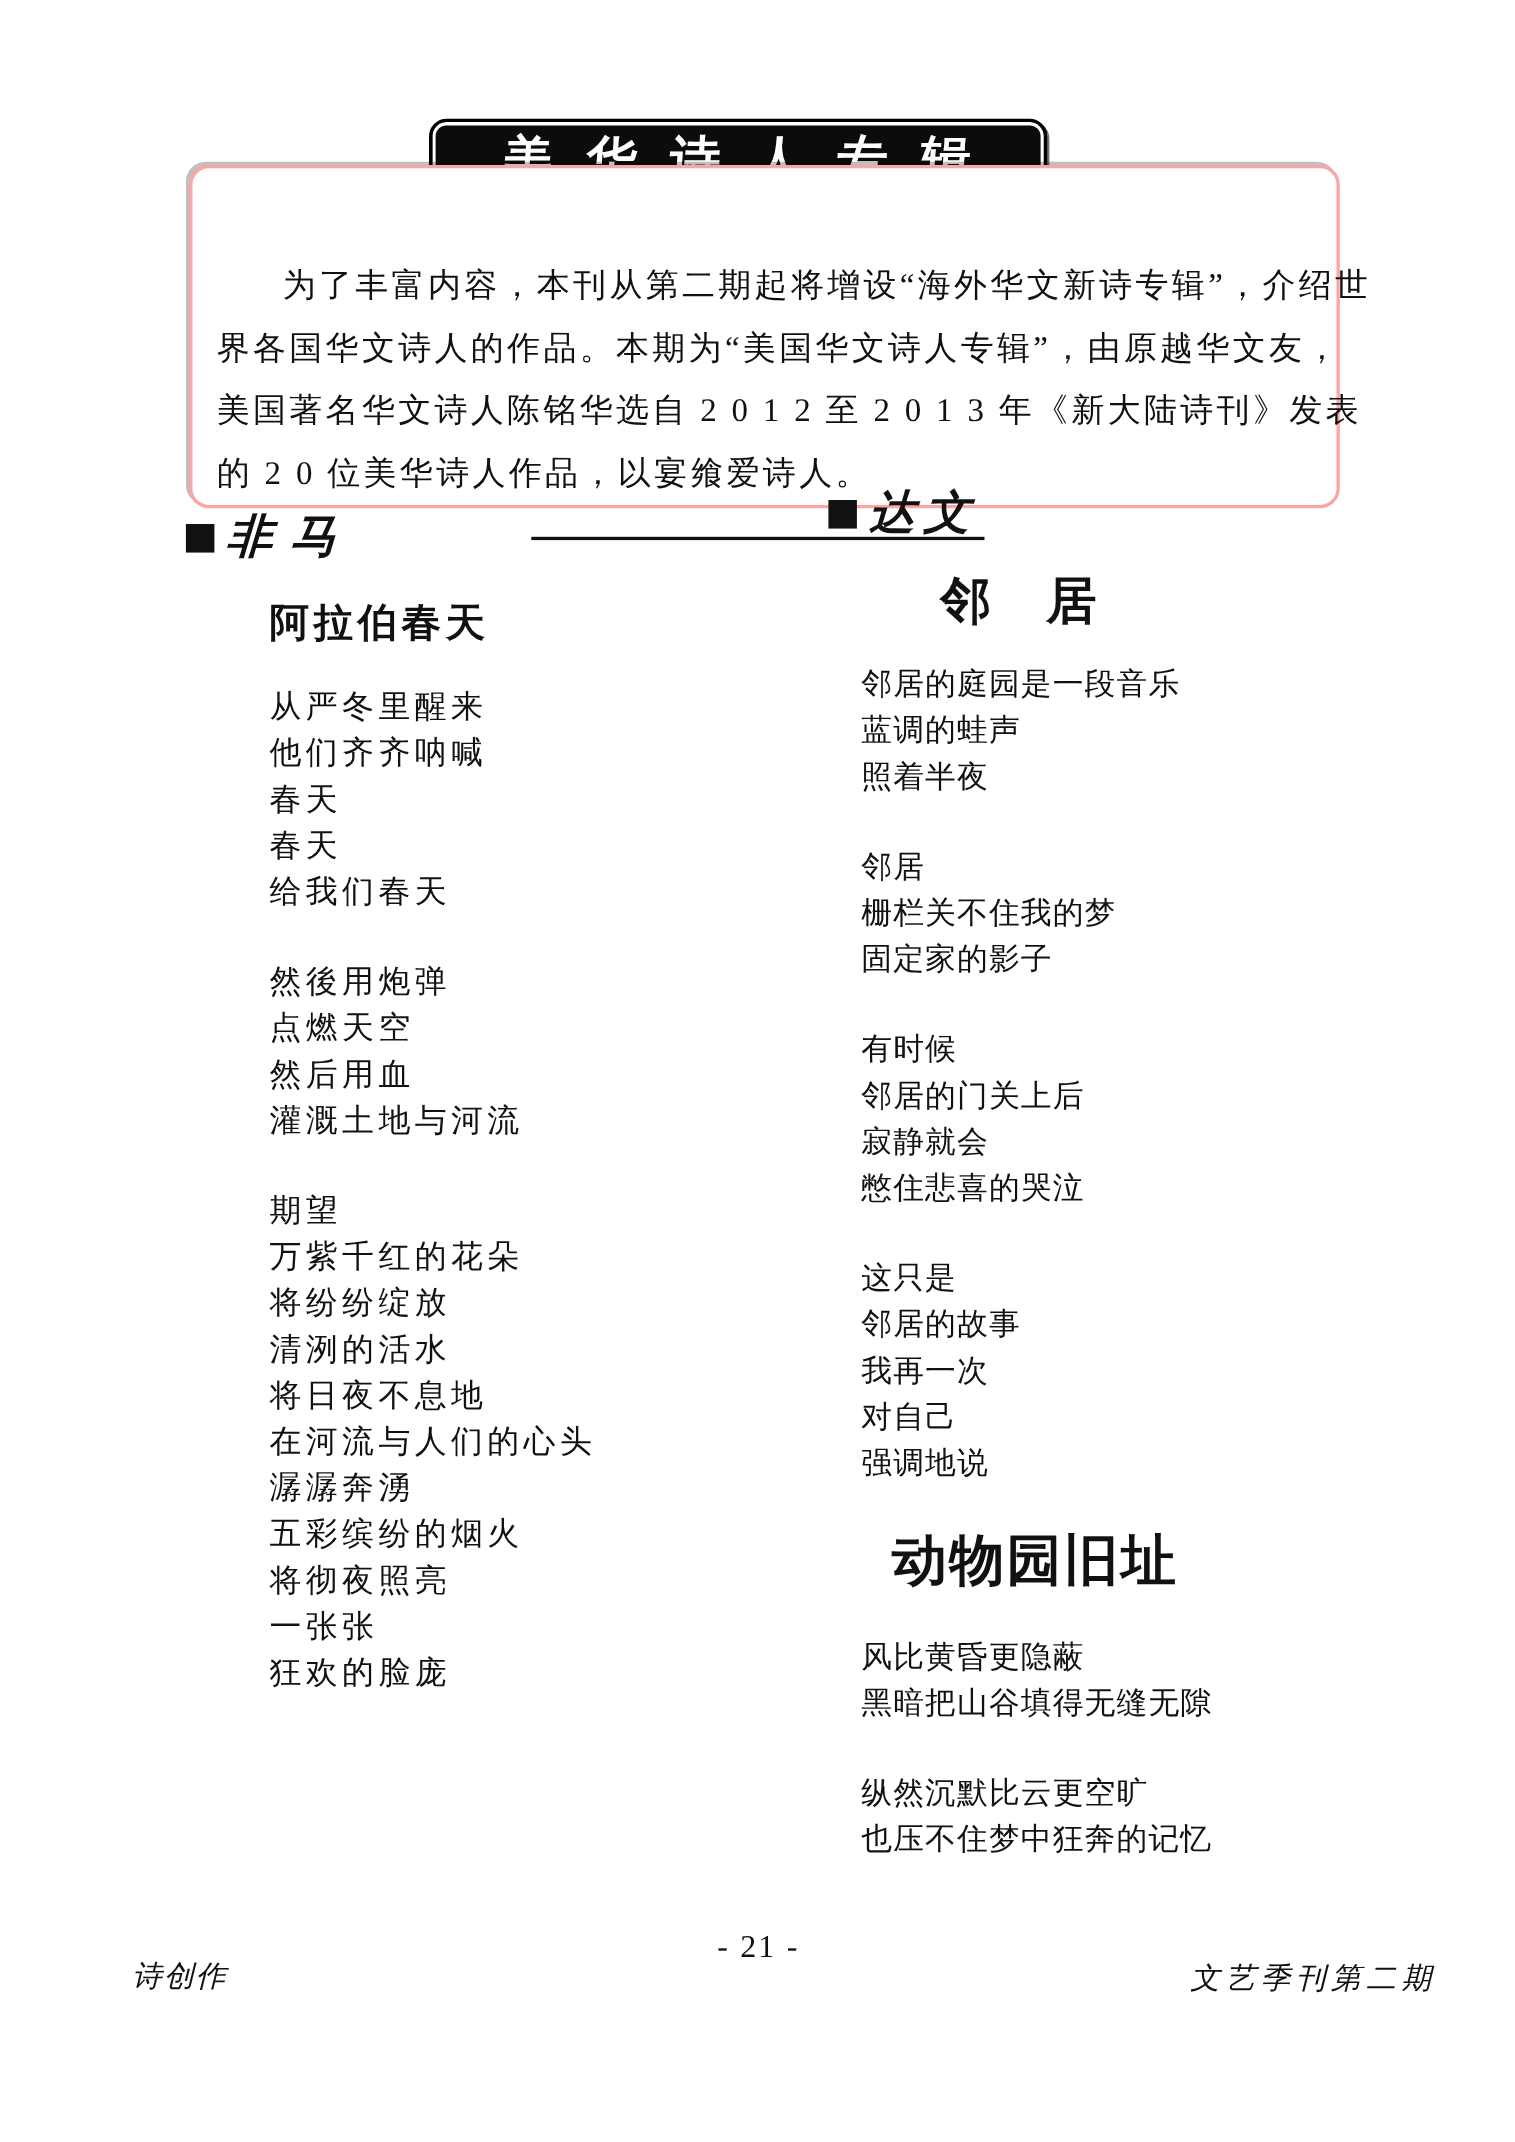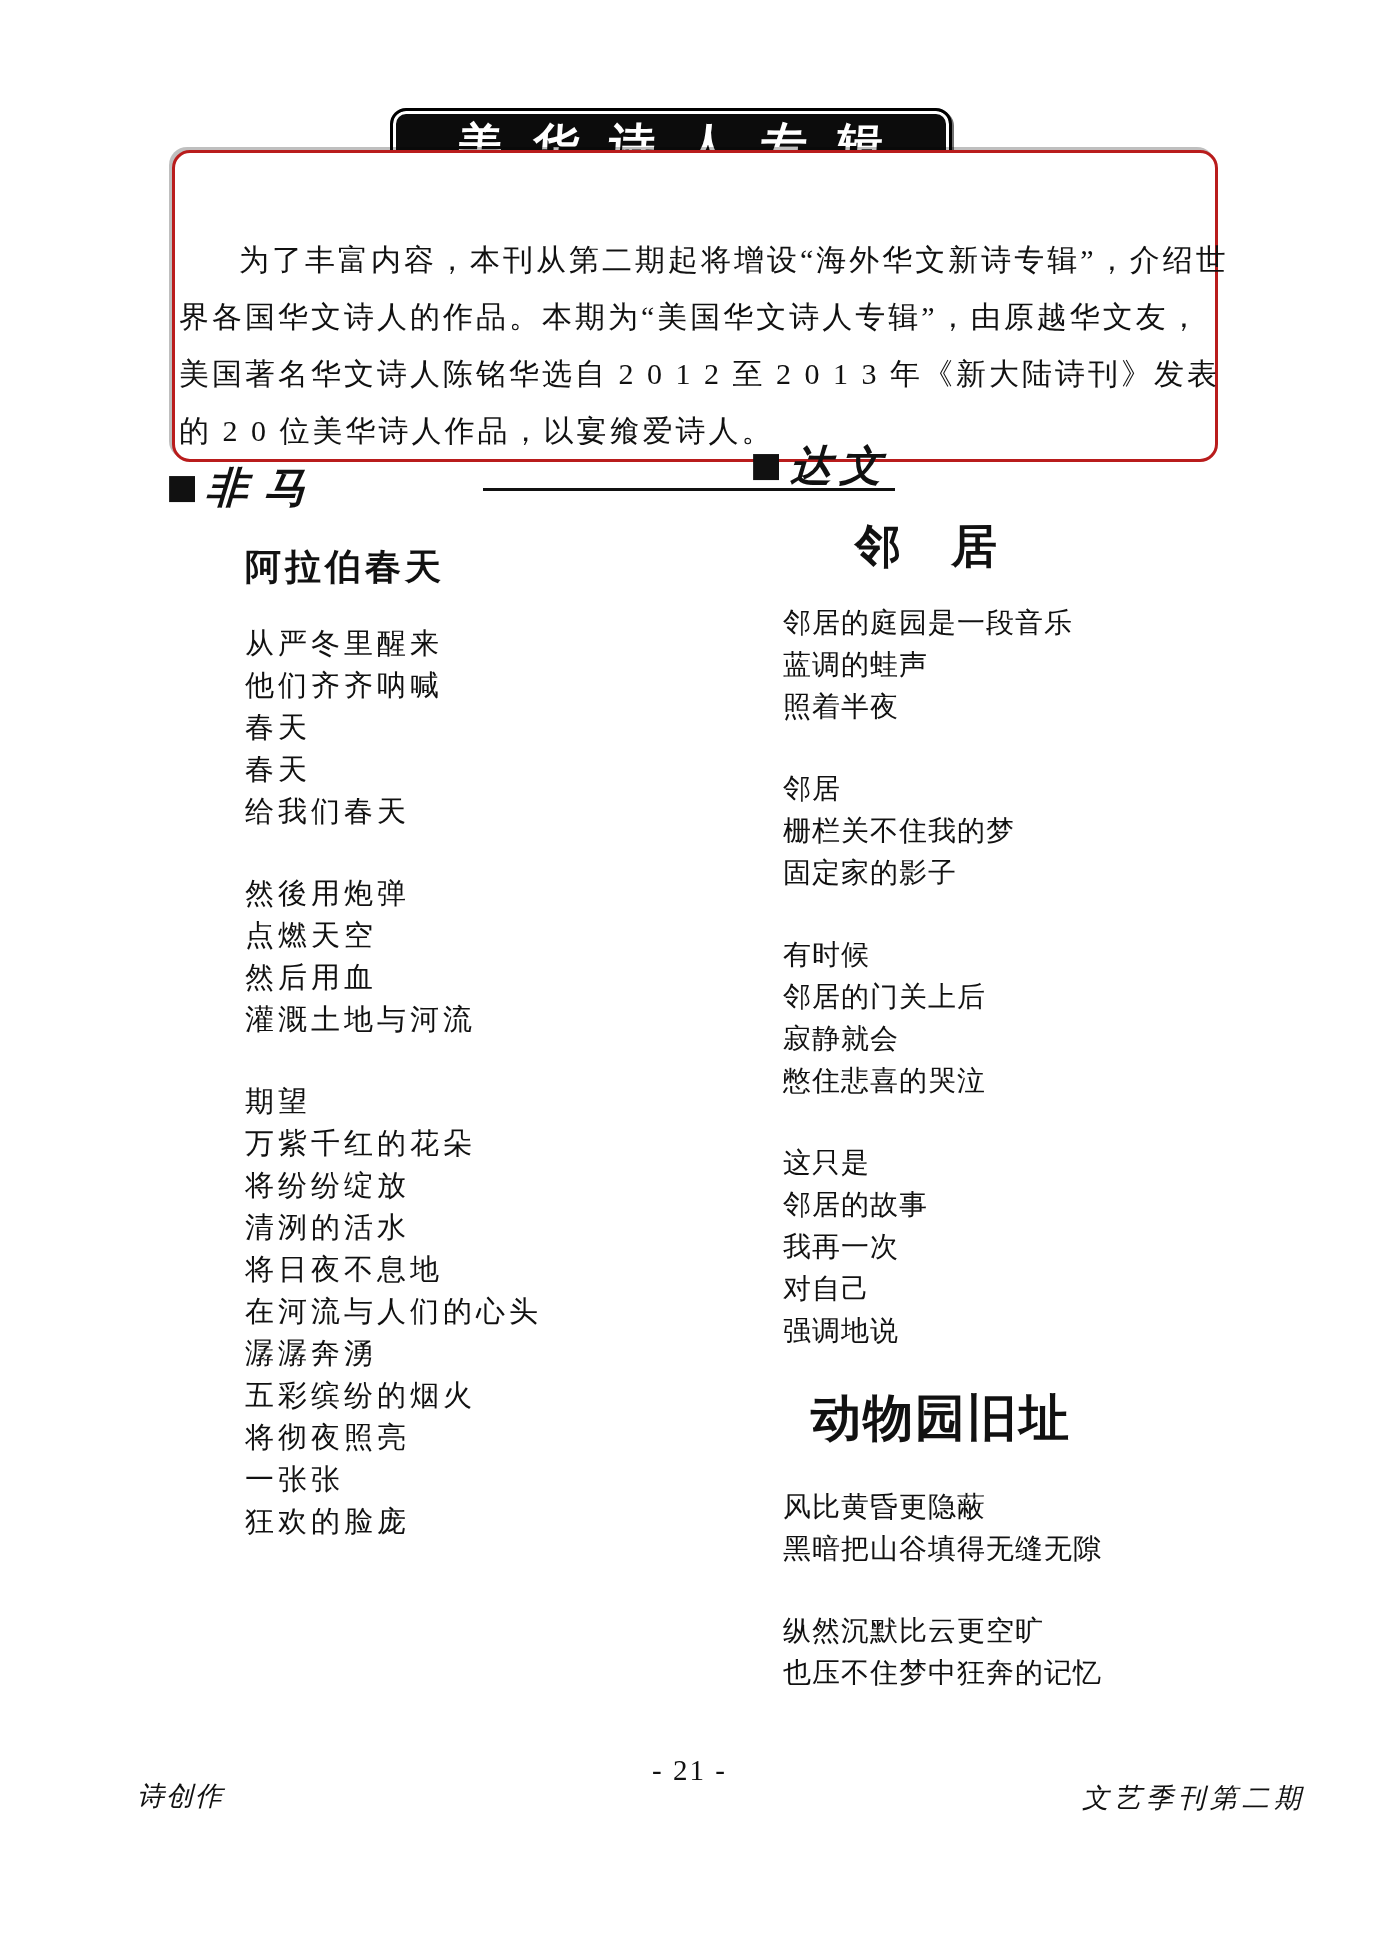--- a/index.html
+++ b/index.html
@@ -17,23 +17,23 @@
   }
   .badge-title{
     color:#fff;font-size:46px;font-weight:bold;letter-spacing:30px;
     font-family:"DejaVu Serif","Liberation Serif",serif;
     padding-left:28px; 
     white-space:nowrap;transform:skewX(-4deg);
   }
   
   .intro-box{
     position:absolute;left:172px;top:150px;width:1046px;height:312px;
-    border:3px solid #b91c1c;border-radius:18px;background:#fff;
+    border:3px solid #fca5a5;border-radius:18px;background:#fff;
     box-shadow:-3px -3px 0 rgba(0,0,0,.25);
-    box-sizing:border-box;padding:78px 24px 0 4px;
+    box-sizing:border-box;padding:78px 24px 0 22px;
   }
   .intro-line{
     font-size:30px;line-height:57px;letter-spacing:3px;white-space:nowrap;
   }
   .intro-line.indent{text-indent:2em;}
   
   .author{
     position:absolute;font-weight:bold;white-space:nowrap;
     font-family:"DejaVu Serif","Liberation Serif",serif;
   }
@@ -57,21 +57,21 @@
   }
   .title-left-0{font-size:36px;letter-spacing:4px;margin:0 0 36px 0;}
   .title-right-0{font-size:46px;letter-spacing:2px;margin:0 0 32px 72px;}
   .title-right-1{font-size:50px;letter-spacing:2px;margin:36px 0 41px 28px;}
   .stanza{margin:0 0 40px 0;}
   .poem-line{white-space:nowrap;line-height:42px;}
   #col-left-poems .poem-line{font-size:29px;letter-spacing:4px;}
   #col-right-poems .poem-line{font-size:28px;letter-spacing:1px;}
   
   .footer-item{position:absolute;white-space:nowrap;}
-  .footer-left{left:120px;top:1778px;font-size:27px;letter-spacing:2px;font-style:italic;margin-left:17px;}
+  .footer-left{left:120px;top:1778px;font-size:27px;letter-spacing:2px;font-style:italic;}
   .footer-center{left:652px;top:1754px;font-size:29px;font-weight:normal;letter-spacing:2px;}
   .footer-right{left:1082px;top:1780px;font-size:27px;letter-spacing:5px;font-style:italic;}
 </style>
 </head>
 <body>
 
 <div class="badge">
   <span class="badge-title">美华诗人专辑</span>
 </div>
 

